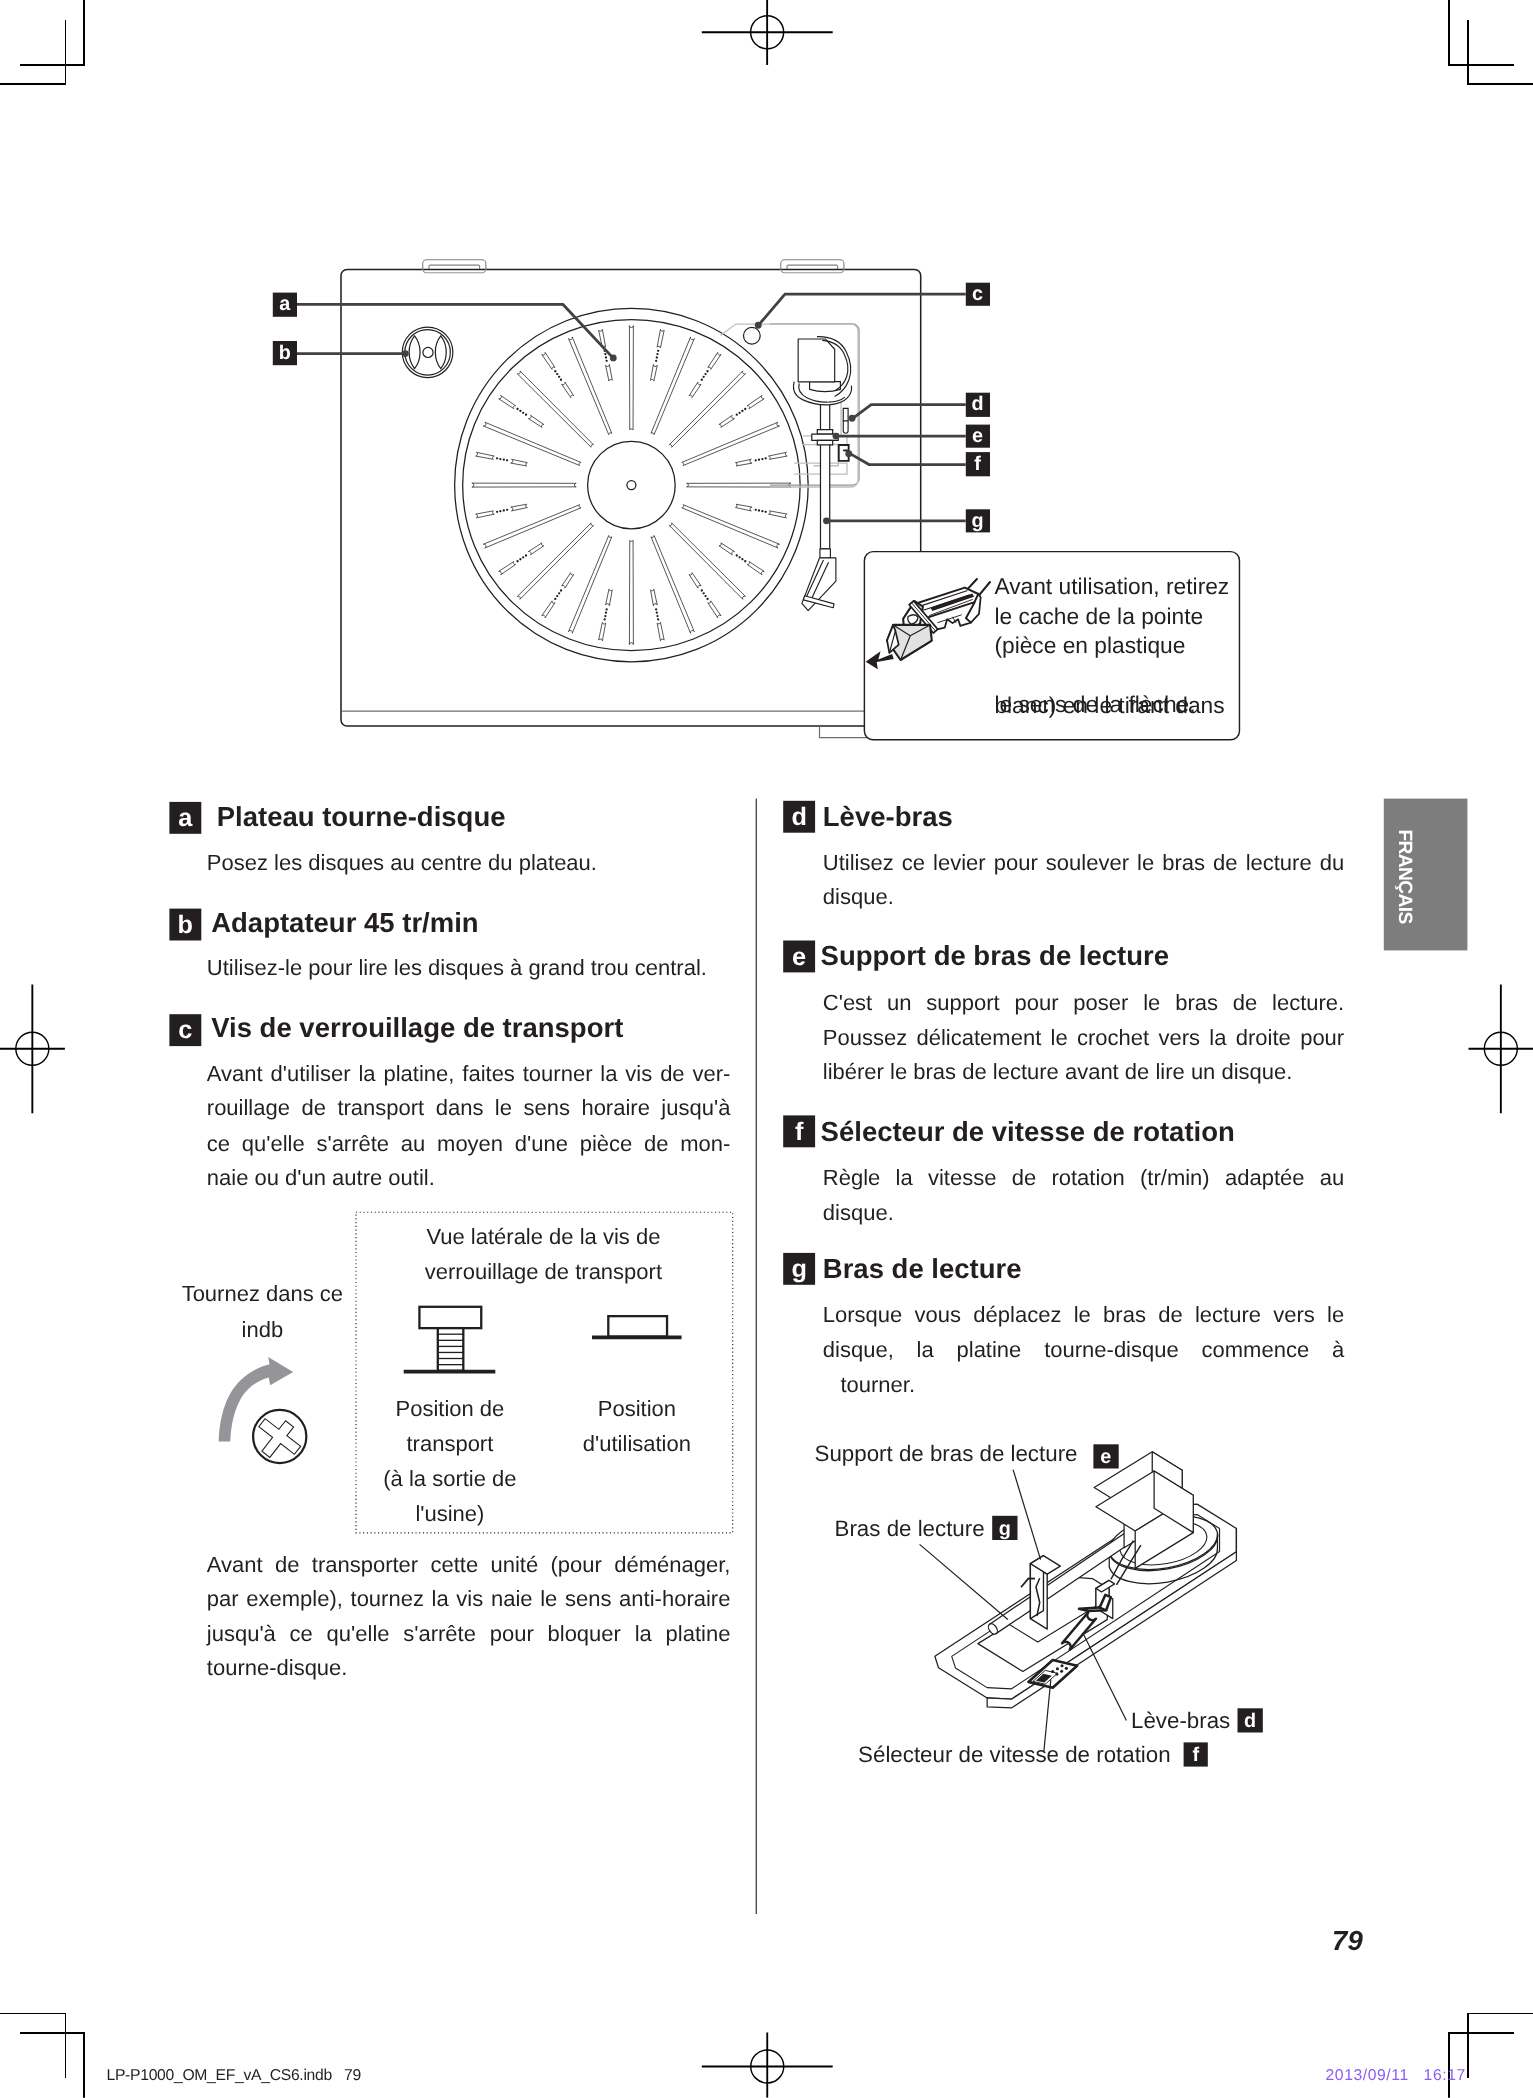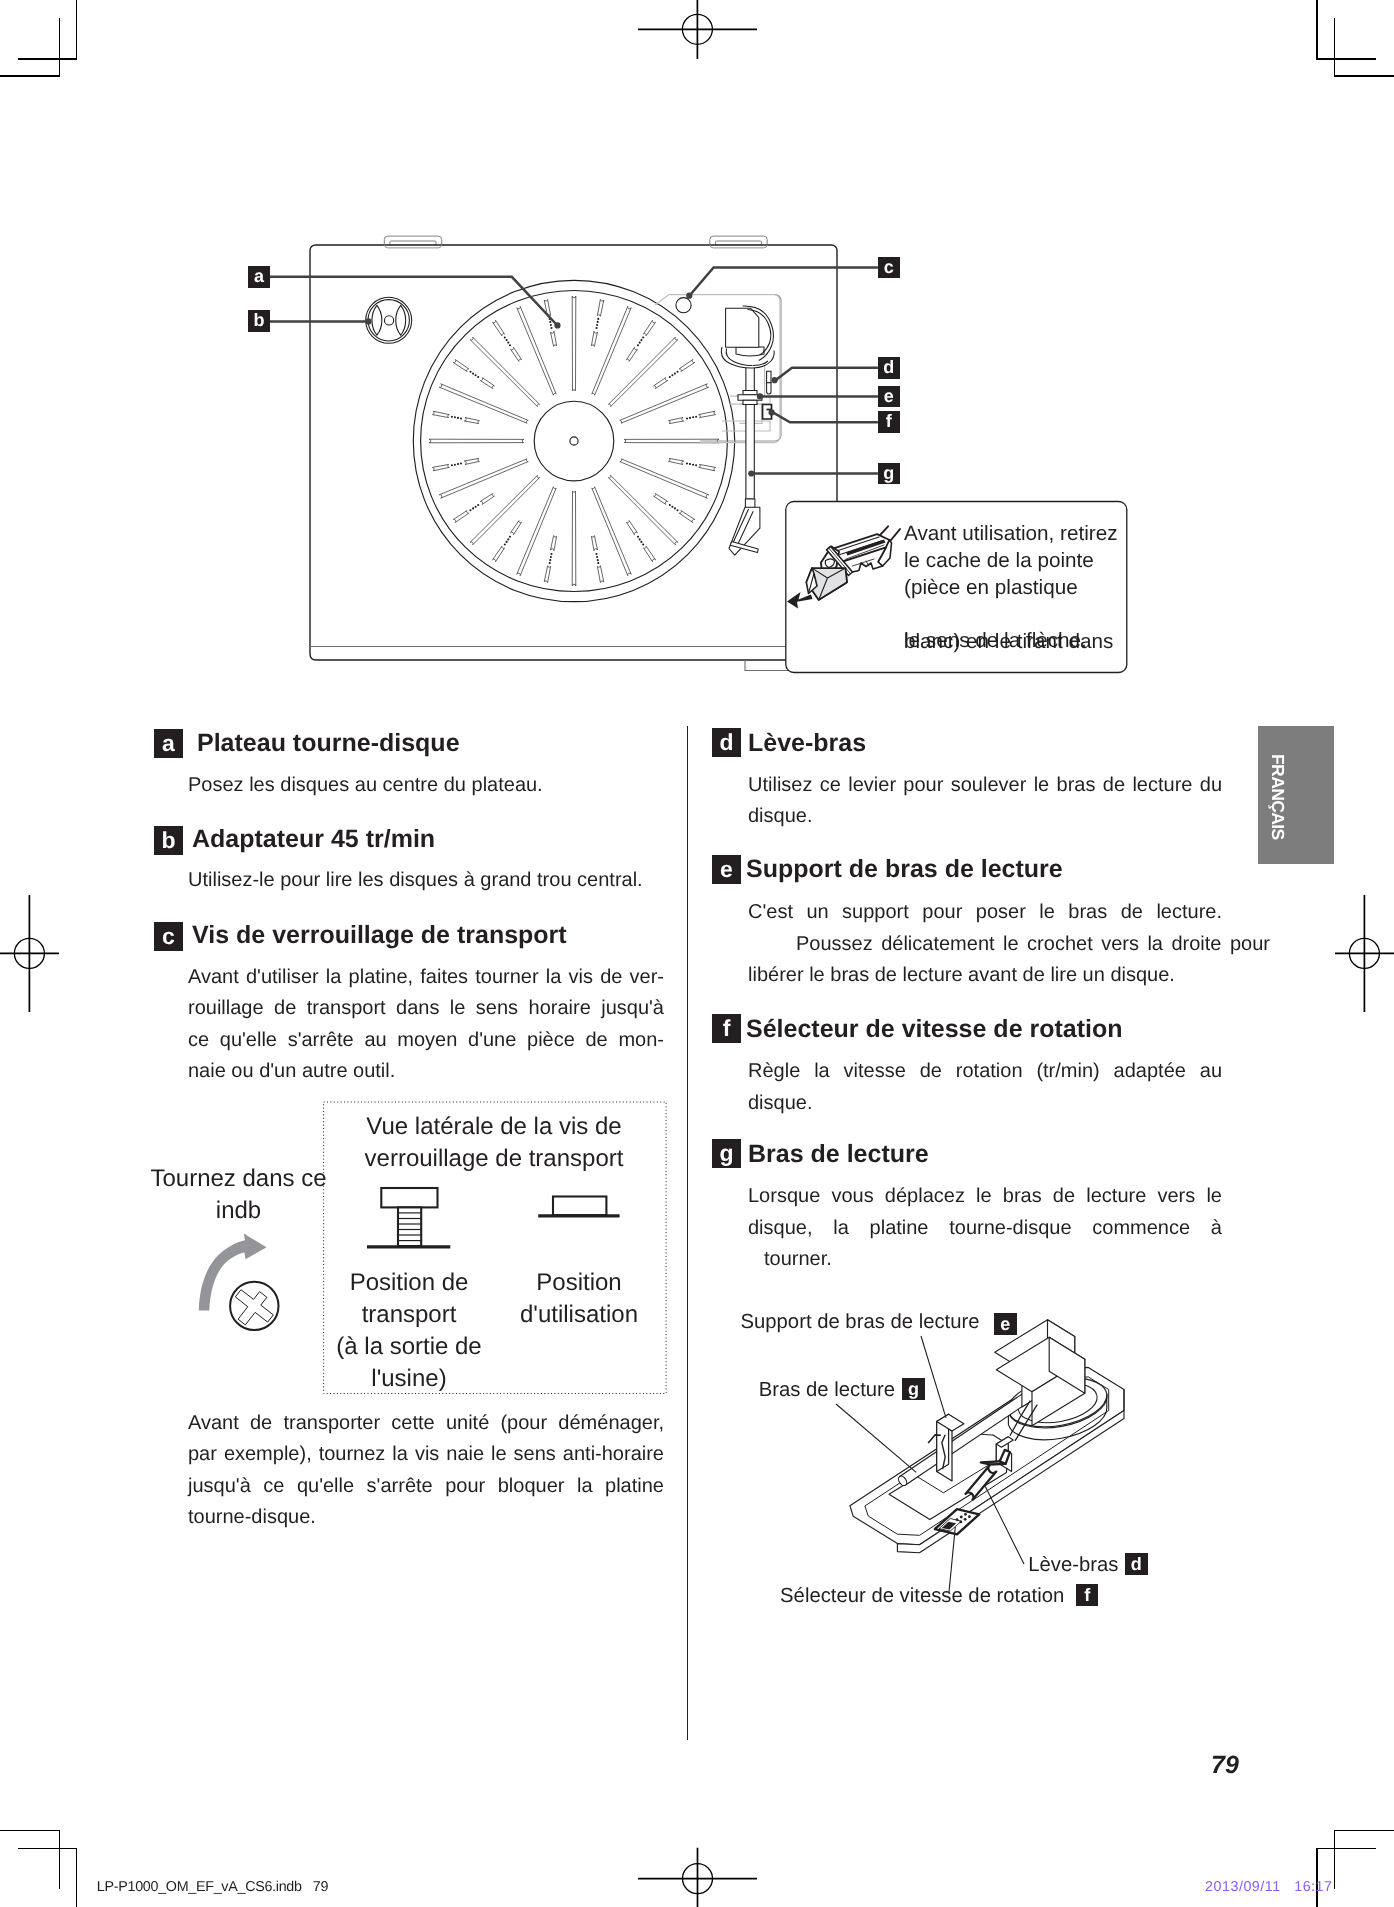--- a/index.html
+++ b/index.html
@@ -19,21 +19,21 @@
   #divider{position:absolute;left:687px;top:725.8px;width:1.4px;height:1014px;background:#231f20;}
 
   .badge{position:absolute;width:29px;height:29px;background:#231f20;color:#fff;
      font-weight:bold;font-size:23px;text-align:center;line-height:28px;}
   .hdt{position:absolute;font-weight:bold;font-size:25px;white-space:nowrap;
      line-height:1;letter-spacing:0px;}
   .dbadge{position:absolute;width:21.7px;height:21.7px;background:#231f20;color:#fff;
      font-weight:bold;font-size:18px;text-align:center;line-height:21px;}
   .ln{position:absolute;font-size:20px;line-height:1;white-space:nowrap;}
   .coln{position:absolute;font-size:20.7px;line-height:1;white-space:nowrap;}
-  .cln{position:absolute;font-size:24px;line-height:1;white-space:nowrap;
+  .cln{position:absolute;font-size:20px;line-height:1;white-space:nowrap;
      transform:translateX(-50%);}
   .tln{position:absolute;font-size:20.3px;line-height:1;white-space:nowrap;}
   .tbadge{position:absolute;width:22.6px;height:22.6px;background:#231f20;color:#fff;
      font-weight:bold;font-size:18px;text-align:center;line-height:22px;}
   .lnj{position:absolute;font-size:20px;line-height:1;text-align:justify;
      text-align-last:justify;}
 
   
   #fr{position:absolute;left:1258px;top:726px;width:76px;height:138px;background:#7d7d7d;}
   #fr span{position:absolute;writing-mode:vertical-rl;color:#fff;font-weight:bold;
@@ -496,21 +496,21 @@
       <div class="lnj" style="left: 188px; top: 1444.35px; width: 476px;">par exemple), tournez la vis naie le sens anti-horaire</div>
       <div class="lnj" style="left: 188px; top: 1475.8px; width: 476px;">jusqu'à ce qu'elle s'arrête pour bloquer la platine</div>
       <div class="ln" style="left: 188px; top: 1507.25px;">tourne-disque.</div>
       <div class="badge" style="left: 712px; top: 728px;">d</div>
       <div class="hdt" style="left: 748px; top: 730.575px;">Lève-bras</div>
       <div class="lnj" style="left: 748px; top: 774.7px; width: 474px;">Utilisez ce levier pour soulever le bras de lecture du</div>
       <div class="ln" style="left: 748px; top: 806.15px;">disque.</div>
       <div class="badge" style="left: 712px; top: 855px;">e</div>
       <div class="hdt" style="left: 746px; top: 857.475px;">Support de bras de lecture</div>
       <div class="lnj" style="left: 748px; top: 902.4px; width: 474px;">C'est un support pour poser le bras de lecture.</div>
-      <div class="lnj" style="left: 748px; top: 933.85px; width: 474px; margin-left: 48px;">Poussez délicatement le crochet vers la droite pour</div>
+      <div class="lnj" style="left: 748px; top: 933.85px; width: 474px;">Poussez délicatement le crochet vers la droite pour</div>
       <div class="ln" style="left: 748px; top: 965.3px;">libérer le bras de lecture avant de lire un disque.</div>
       <div class="badge" style="left: 712px; top: 1014px;">f</div>
       <div class="hdt" style="left: 746px; top: 1016.67px;">Sélecteur de vitesse de rotation</div>
       <div class="lnj" style="left: 748px; top: 1061.3px; width: 474px;">Règle la vitesse de rotation (tr/min) adaptée au</div>
       <div class="ln" style="left: 748px; top: 1092.75px;">disque.</div>
       <div class="badge" style="left: 712px; top: 1139px;">g</div>
       <div class="hdt" style="left: 748px; top: 1141.67px;">Bras de lecture</div>
       <div class="lnj" style="left: 748px; top: 1186.3px; width: 474px;">Lorsque vous déplacez le bras de lecture vers le</div>
       <div class="lnj" style="left: 748px; top: 1217.75px; width: 474px;">disque, la platine tourne-disque commence à</div>
       <div class="ln" style="left: 748px; top: 1249.2px; margin-left: 16px;">tourner.</div>

